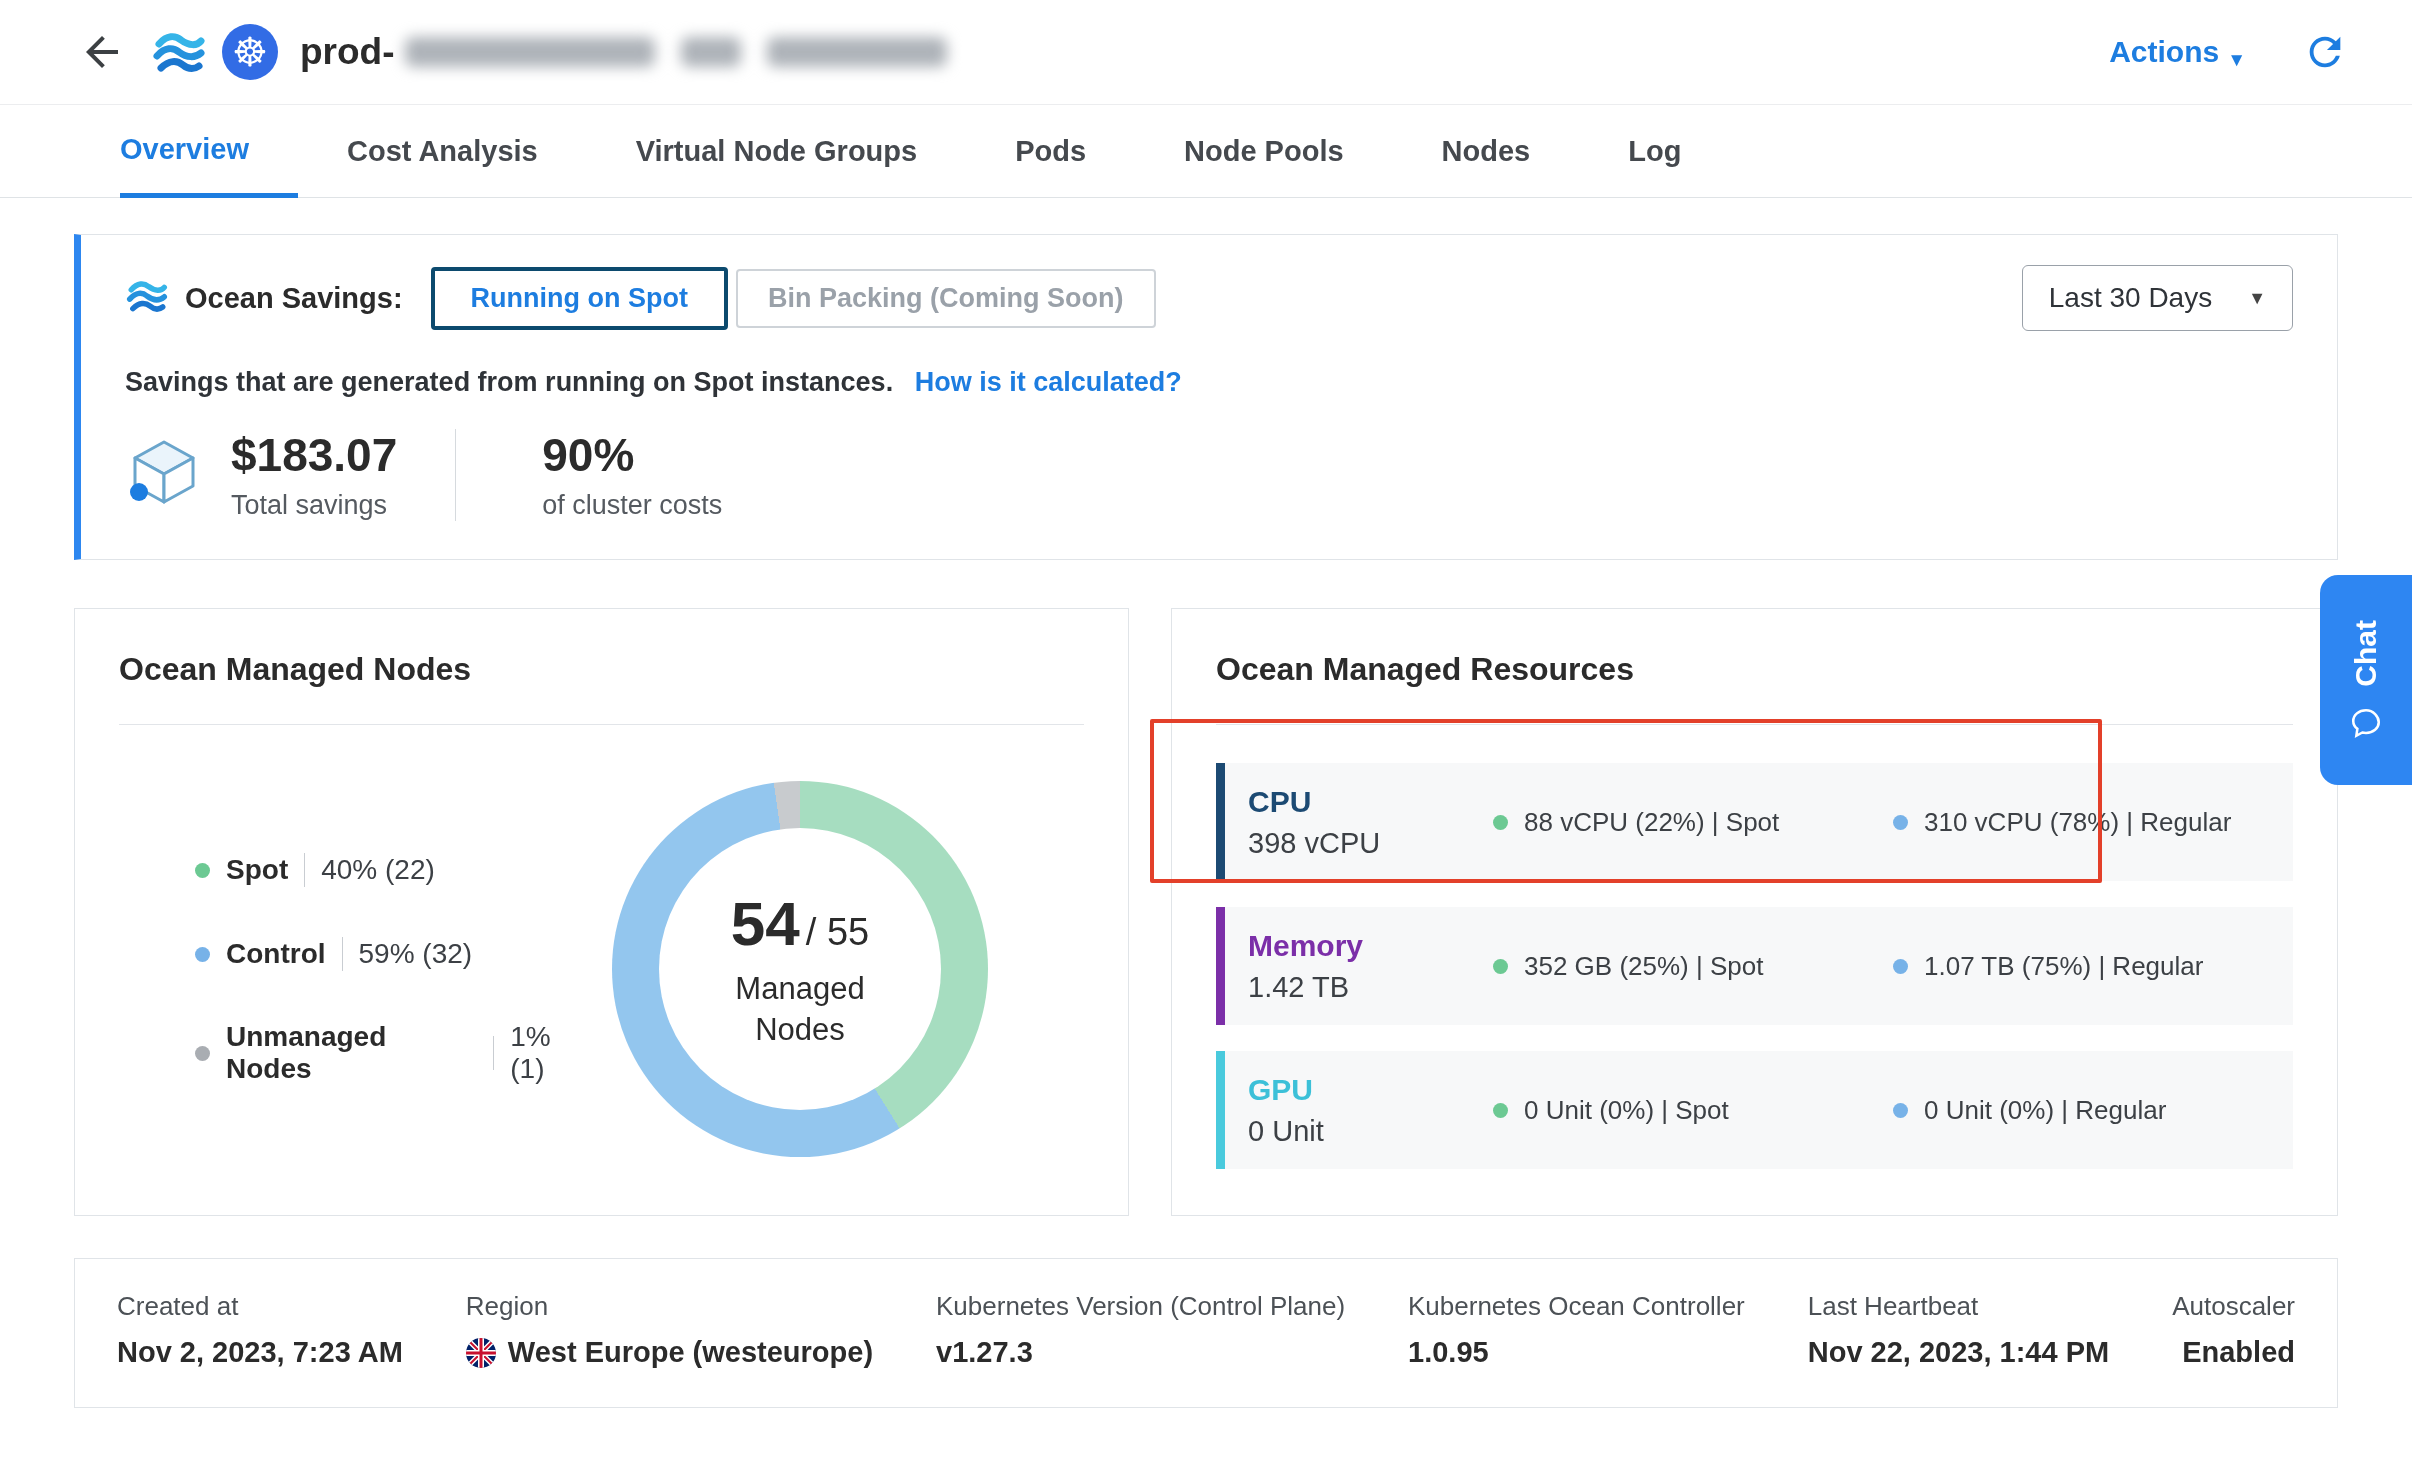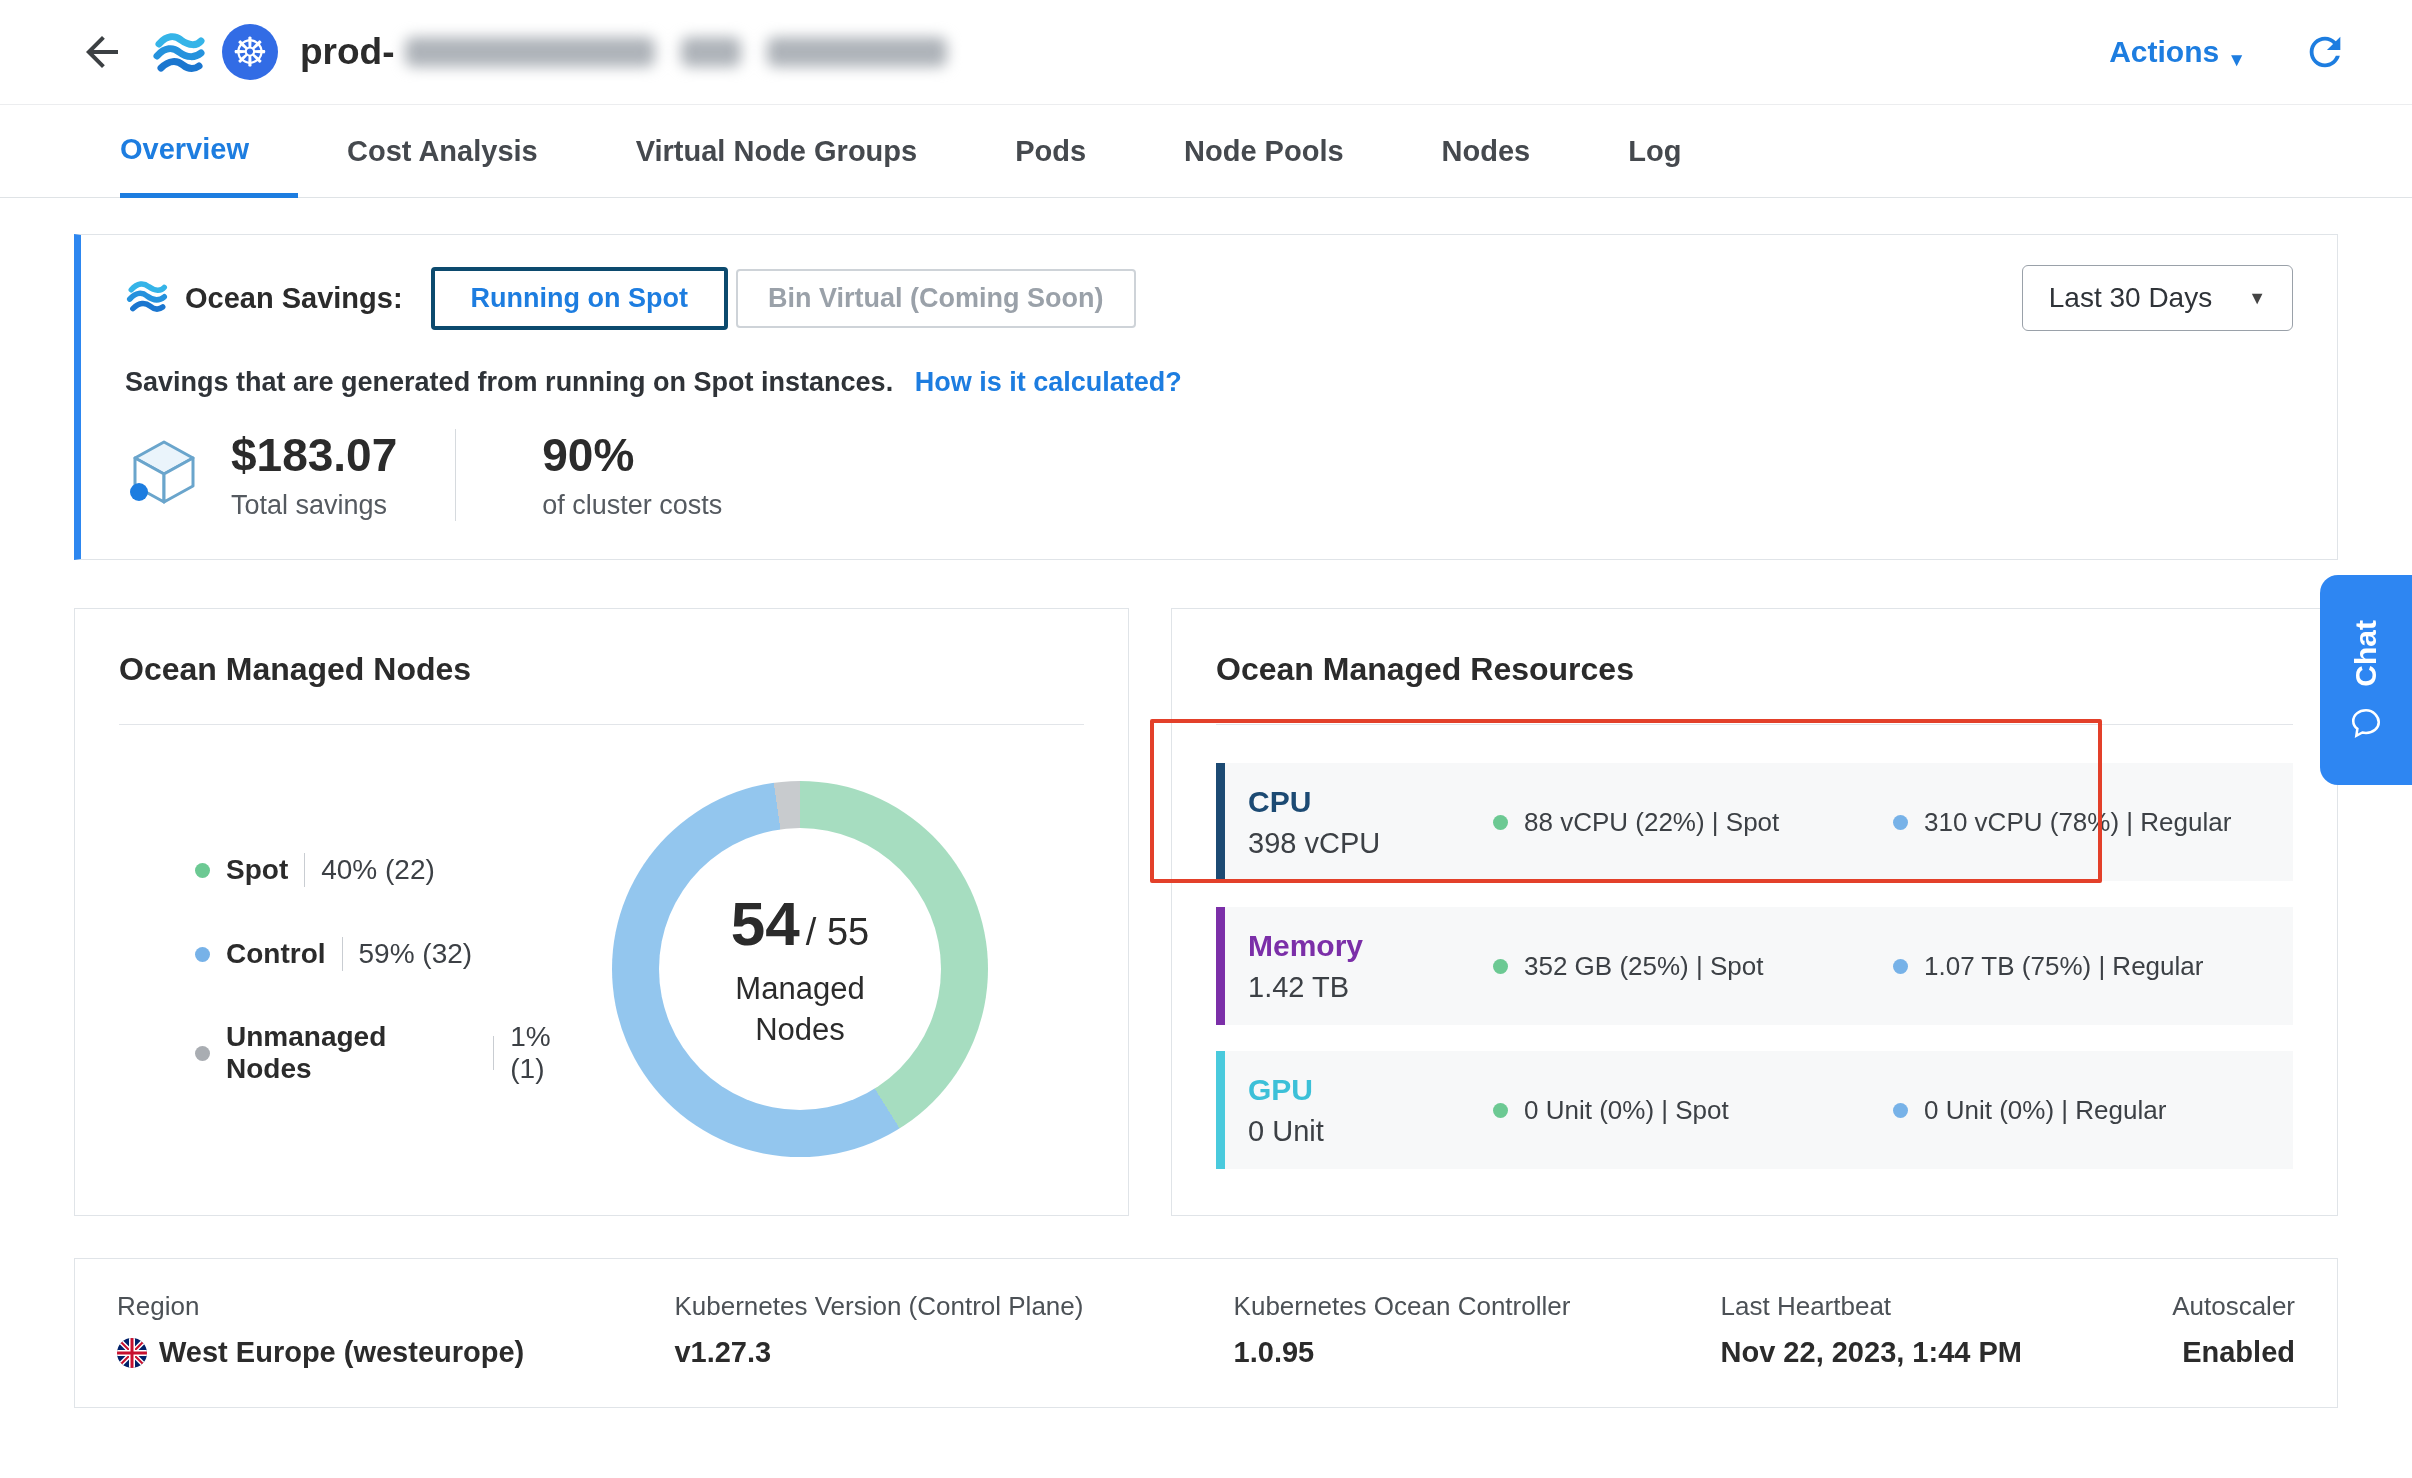--- a/index.html
+++ b/index.html
@@ -155,21 +155,21 @@
   <div class="savings-row1">
     <span>
       <svg width="44" height="44" viewBox="0 0 56 56">
         <path d="M8 20 C16 11, 24 11, 30 16 C38 22, 46 22, 50 17" stroke="#35b4e8" stroke-width="7" fill="none" stroke-linecap="round"></path>
         <path d="M6 32 C14 23, 22 23, 28 28 C36 34, 44 34, 50 29" stroke="#2592dd" stroke-width="7" fill="none" stroke-linecap="round"></path>
         <path d="M10 44 C18 36, 26 36, 32 41 C38 46, 44 45, 48 42" stroke="#1b76cf" stroke-width="7" fill="none" stroke-linecap="round"></path>
       </svg>
     </span>
     <span class="savings-label">Ocean Savings:</span>
     <button class="toggle-spot">Running on Spot</button>
-    <button class="toggle-bin">Bin Virtual (Coming Soon)</button>
+    <button class="toggle-bin">Bin Packing (Coming Soon)</button>
     <div class="period-select">
       <span>Last 30 Days</span>
       <span class="period-caret">▼</span>
     </div>
   </div>
   <div class="savings-desc">
     <span>Savings that are generated from running on Spot instances.</span>
     <span class="savings-link">How is it calculated?</span>
   </div>
   <div class="savings-row3">
@@ -285,20 +285,26 @@
           <span>0 Unit  (0%)  | Regular</span>
         </div>
       </div>
 
     </div>
   </div>
 </div>
 
 <div class="footer">
   <div class="f-field">
+    <div class="f-label">Created at</div>
+    <div class="f-value">
+        <span>Nov 2, 2023, 7:23 AM</span>
+      </div>
+  </div>
+  <div class="f-field">
     <div class="f-label">Region</div>
     <div class="f-value">
       <span class="flag">
         <svg width="30" height="30" viewBox="0 0 60 60" preserveAspectRatio="xMidYMid slice">
           <rect width="60" height="60" fill="#012169"></rect>
           <path d="M0,0 60,60 M60,0 0,60" stroke="#fff" stroke-width="10"></path>
           <path d="M0,0 60,60 M60,0 0,60" stroke="#C8102E" stroke-width="4"></path>
           <rect x="24" width="12" height="60" fill="#fff"></rect>
             <rect y="24" width="60" height="12" fill="#fff"></rect>
           <rect x="27" width="6" height="60" fill="#C8102E"></rect>

